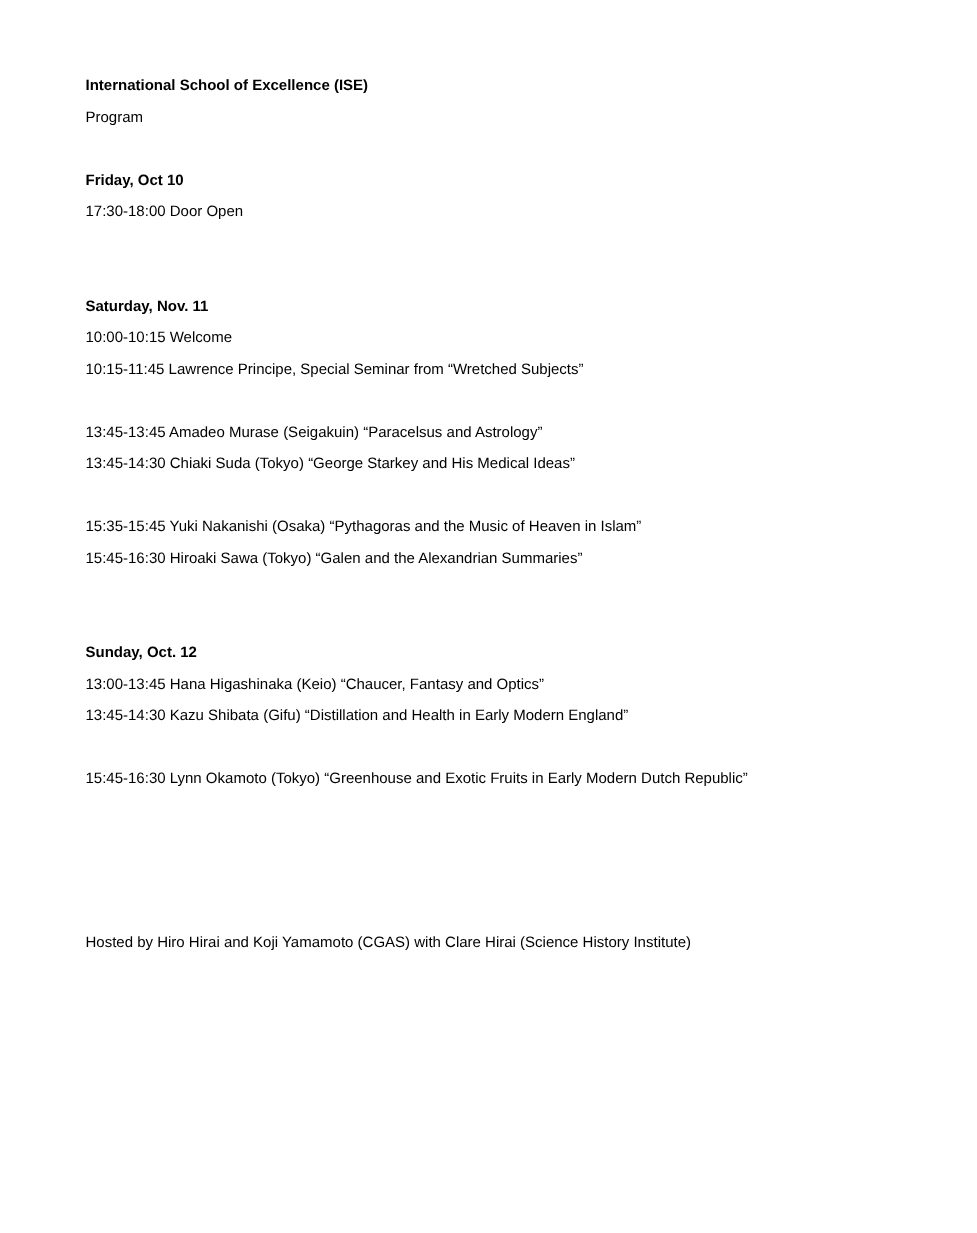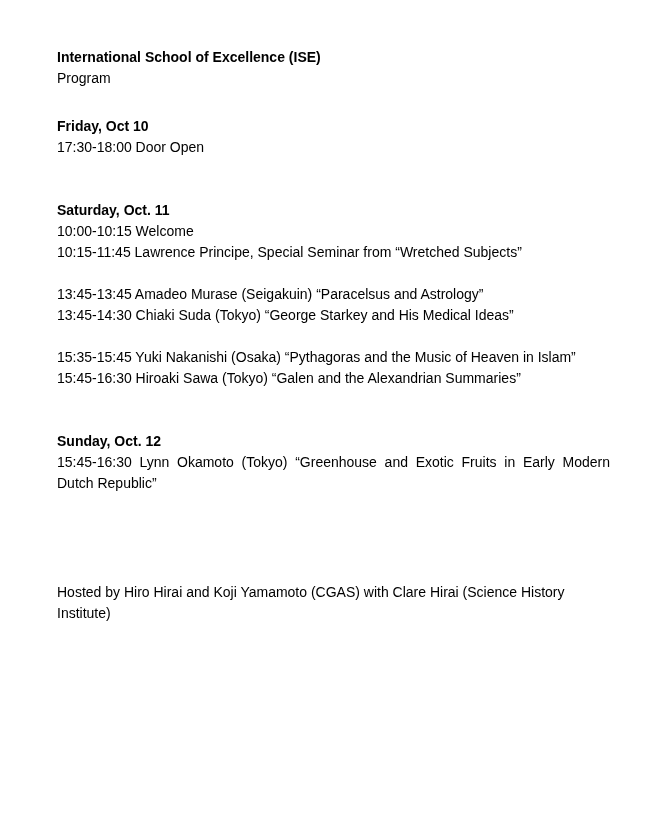--- a/index.html
+++ b/index.html
@@ -12,38 +12,38 @@
     height: 822px;
     font-family: "Liberation Sans", sans-serif;
     color: #000000;
     overflow: hidden;
   }
   .page {
     box-sizing: border-box;
     width: 651px;
     height: 822px;
     padding: 47px 41px 0 57px; 
-    font-size: 14px;
+    font-size: 10px;
     line-height: 21px;
   }
   .line {
     margin: 0;
     padding: 0;
   }
   .title, .heading {
     font-weight: bold;
   }
   .entry {
     text-align: justify;
   }
   #sections > .section {
     margin-top: 42px; 
   }
   #sections > .section:first-child {
-    margin-top: 27px; 
+    margin-top: 21px; 
   }
   .group + .group {
     margin-top: 21px; 
   }
   .credits {
     margin-top: 88px; 
   }
 </style>
 </head>
 <body>
@@ -53,36 +53,40 @@
   <p class="line subtitle">Program</p>
 
   <div id="sections">
       <div class="section">
         <p class="line heading">Friday, Oct 10</p>
         <div class="group">
           <p class="line entry">17:30-18:00 Door Open</p>
         </div>
       </div>
       <div class="section">
-        <p class="line heading">Saturday, Oct. 11</p>
+        <p class="line heading">Saturday, Nov. 11</p>
         <div class="group">
           <p class="line entry">10:00-10:15 Welcome</p>
           <p class="line entry">10:15-11:45 Lawrence Principe, Special Seminar from “Wretched Subjects”</p>
         </div>
         <div class="group">
           <p class="line entry">13:45-13:45 Amadeo Murase (Seigakuin) “Paracelsus and Astrology”</p>
           <p class="line entry">13:45-14:30 Chiaki Suda (Tokyo) “George Starkey and His Medical Ideas”</p>
         </div>
         <div class="group">
           <p class="line entry">15:35-15:45 Yuki Nakanishi (Osaka) “Pythagoras and the Music of Heaven in Islam”</p>
           <p class="line entry">15:45-16:30 Hiroaki Sawa (Tokyo) “Galen and the Alexandrian Summaries”</p>
         </div>
       </div>
       <div class="section">
         <p class="line heading">Sunday, Oct. 12</p>
         <div class="group">
+          <p class="line entry">13:00-13:45 Hana Higashinaka (Keio) “Chaucer, Fantasy and Optics”</p>
+          <p class="line entry">13:45-14:30 Kazu Shibata (Gifu) “Distillation and Health in Early Modern England”</p>
+        </div>
+        <div class="group">
           <p class="line entry">15:45-16:30 Lynn Okamoto (Tokyo) “Greenhouse and Exotic Fruits in Early Modern Dutch Republic”</p>
         </div>
       </div>
     </div>
 
   <p class="line credits">Hosted by Hiro Hirai and Koji Yamamoto (CGAS) with Clare Hirai (Science History Institute)</p>
 </div>
 
 </body></html>

